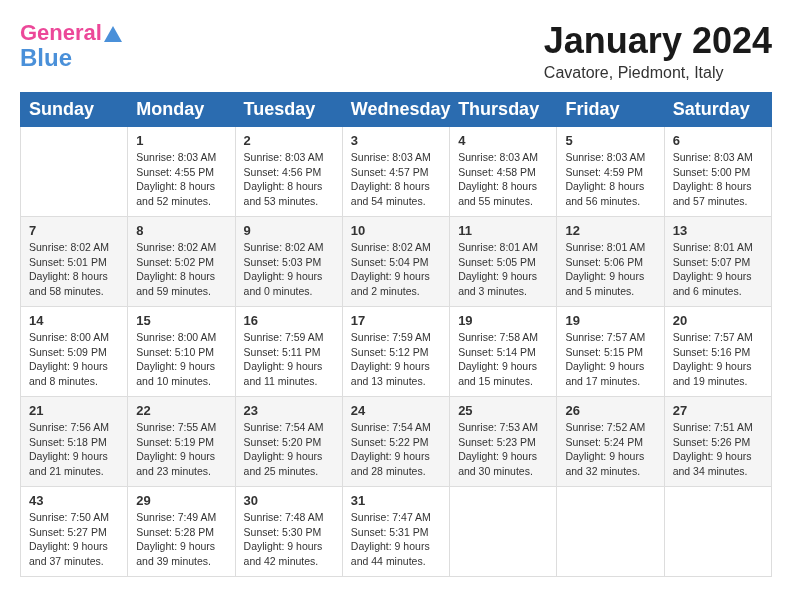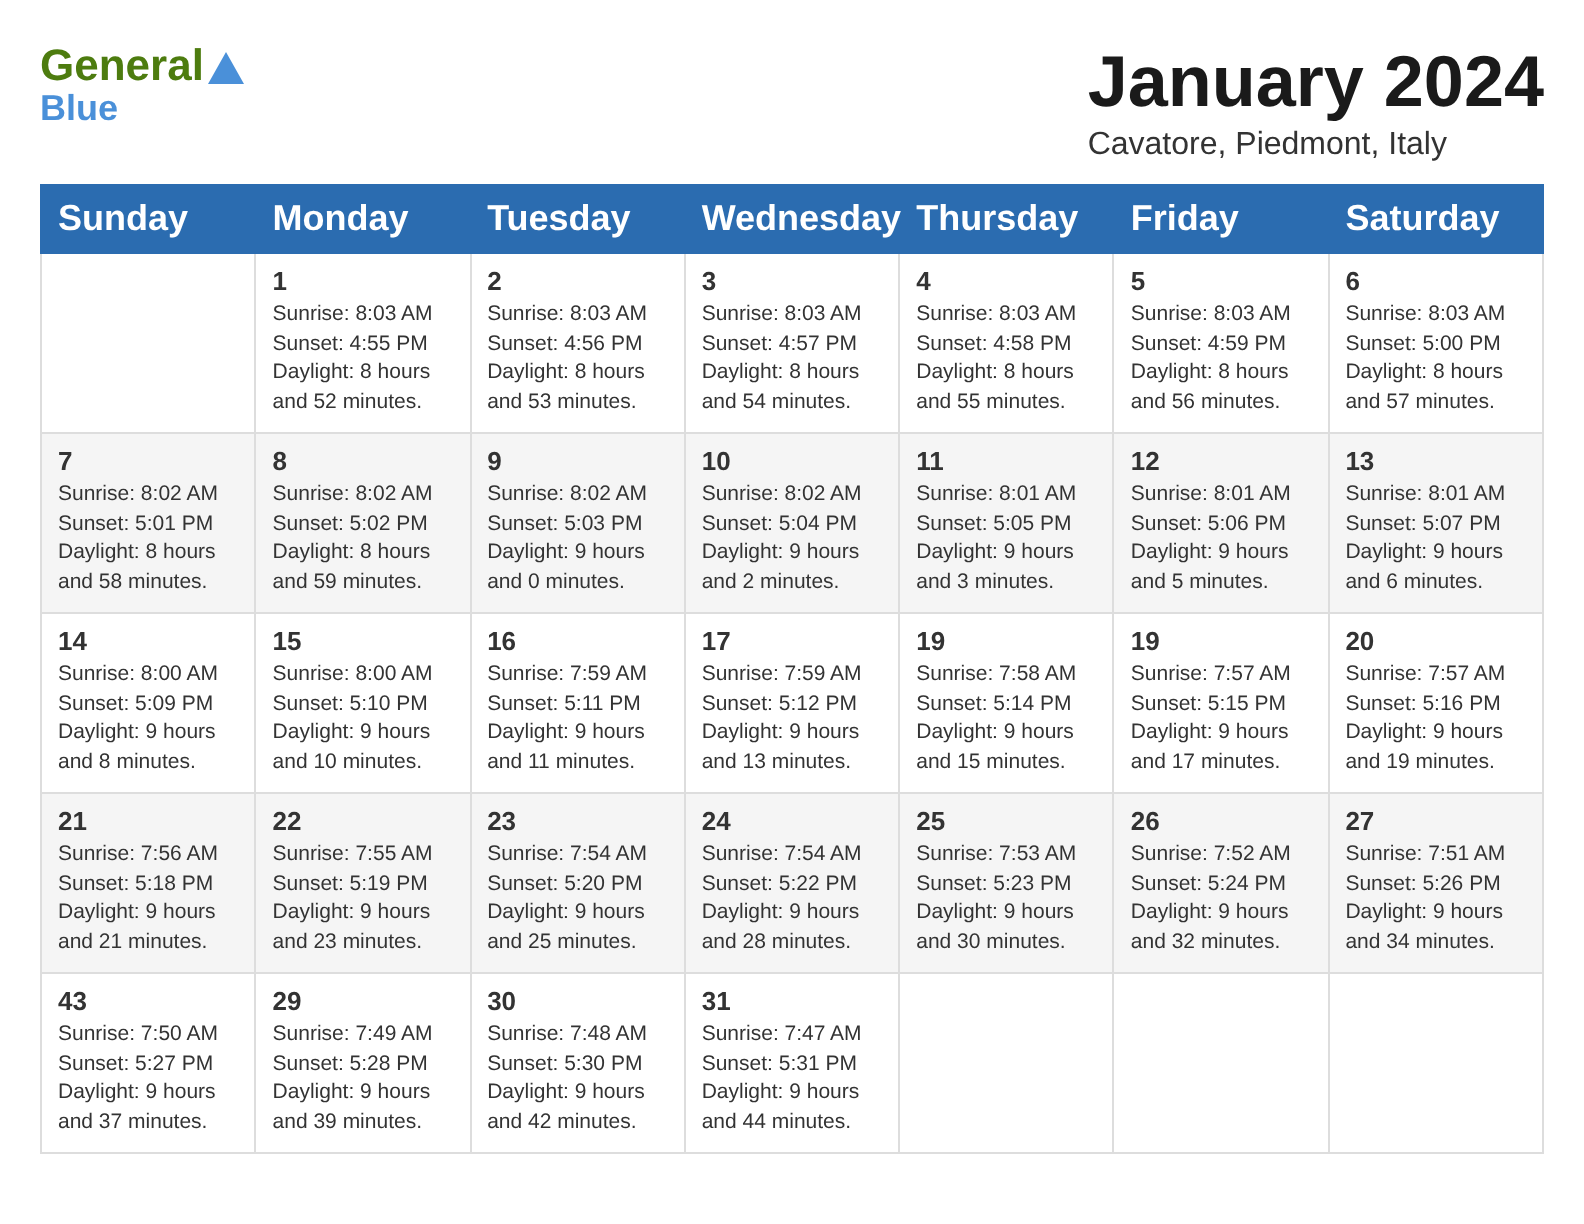--- a/index.html
+++ b/index.html
@@ -75,27 +75,27 @@
       align-items: center;
     }
   </style>
 </head>
 <body>
 
 <div class="header-section">
   <div class="logo-wrapper">
     <div>
       <div style="display:flex;align-items:center;">
-        <span style="font-size:22px;font-weight:bold;color:#4d7c0f;">General</span>
+        <span style="font-size:22px;font-weight:bold;color:#ec4899;">General</span>
         <svg width="18" height="16" viewBox="0 0 18 16" style="margin-left:2px;margin-bottom:-2px;">
           <polygon points="0,16 9,0 18,16" fill="#4a90d9"></polygon>
         </svg>
       </div>
       <div style="display:flex;align-items:center;margin-top:-2px;">
-        <span style="font-size:18px;font-weight:bold;color:#4a90d9;">Blue</span>
+        <span style="font-size:24px;font-weight:bold;color:#4a90d9;">Blue</span>
       </div>
     </div>
   </div>
   <div class="title-section">
     <div class="month-title">January 2024</div>
     <div class="location-title">Cavatore, Piedmont, Italy</div>
   </div>
 </div>
 
 <table>

